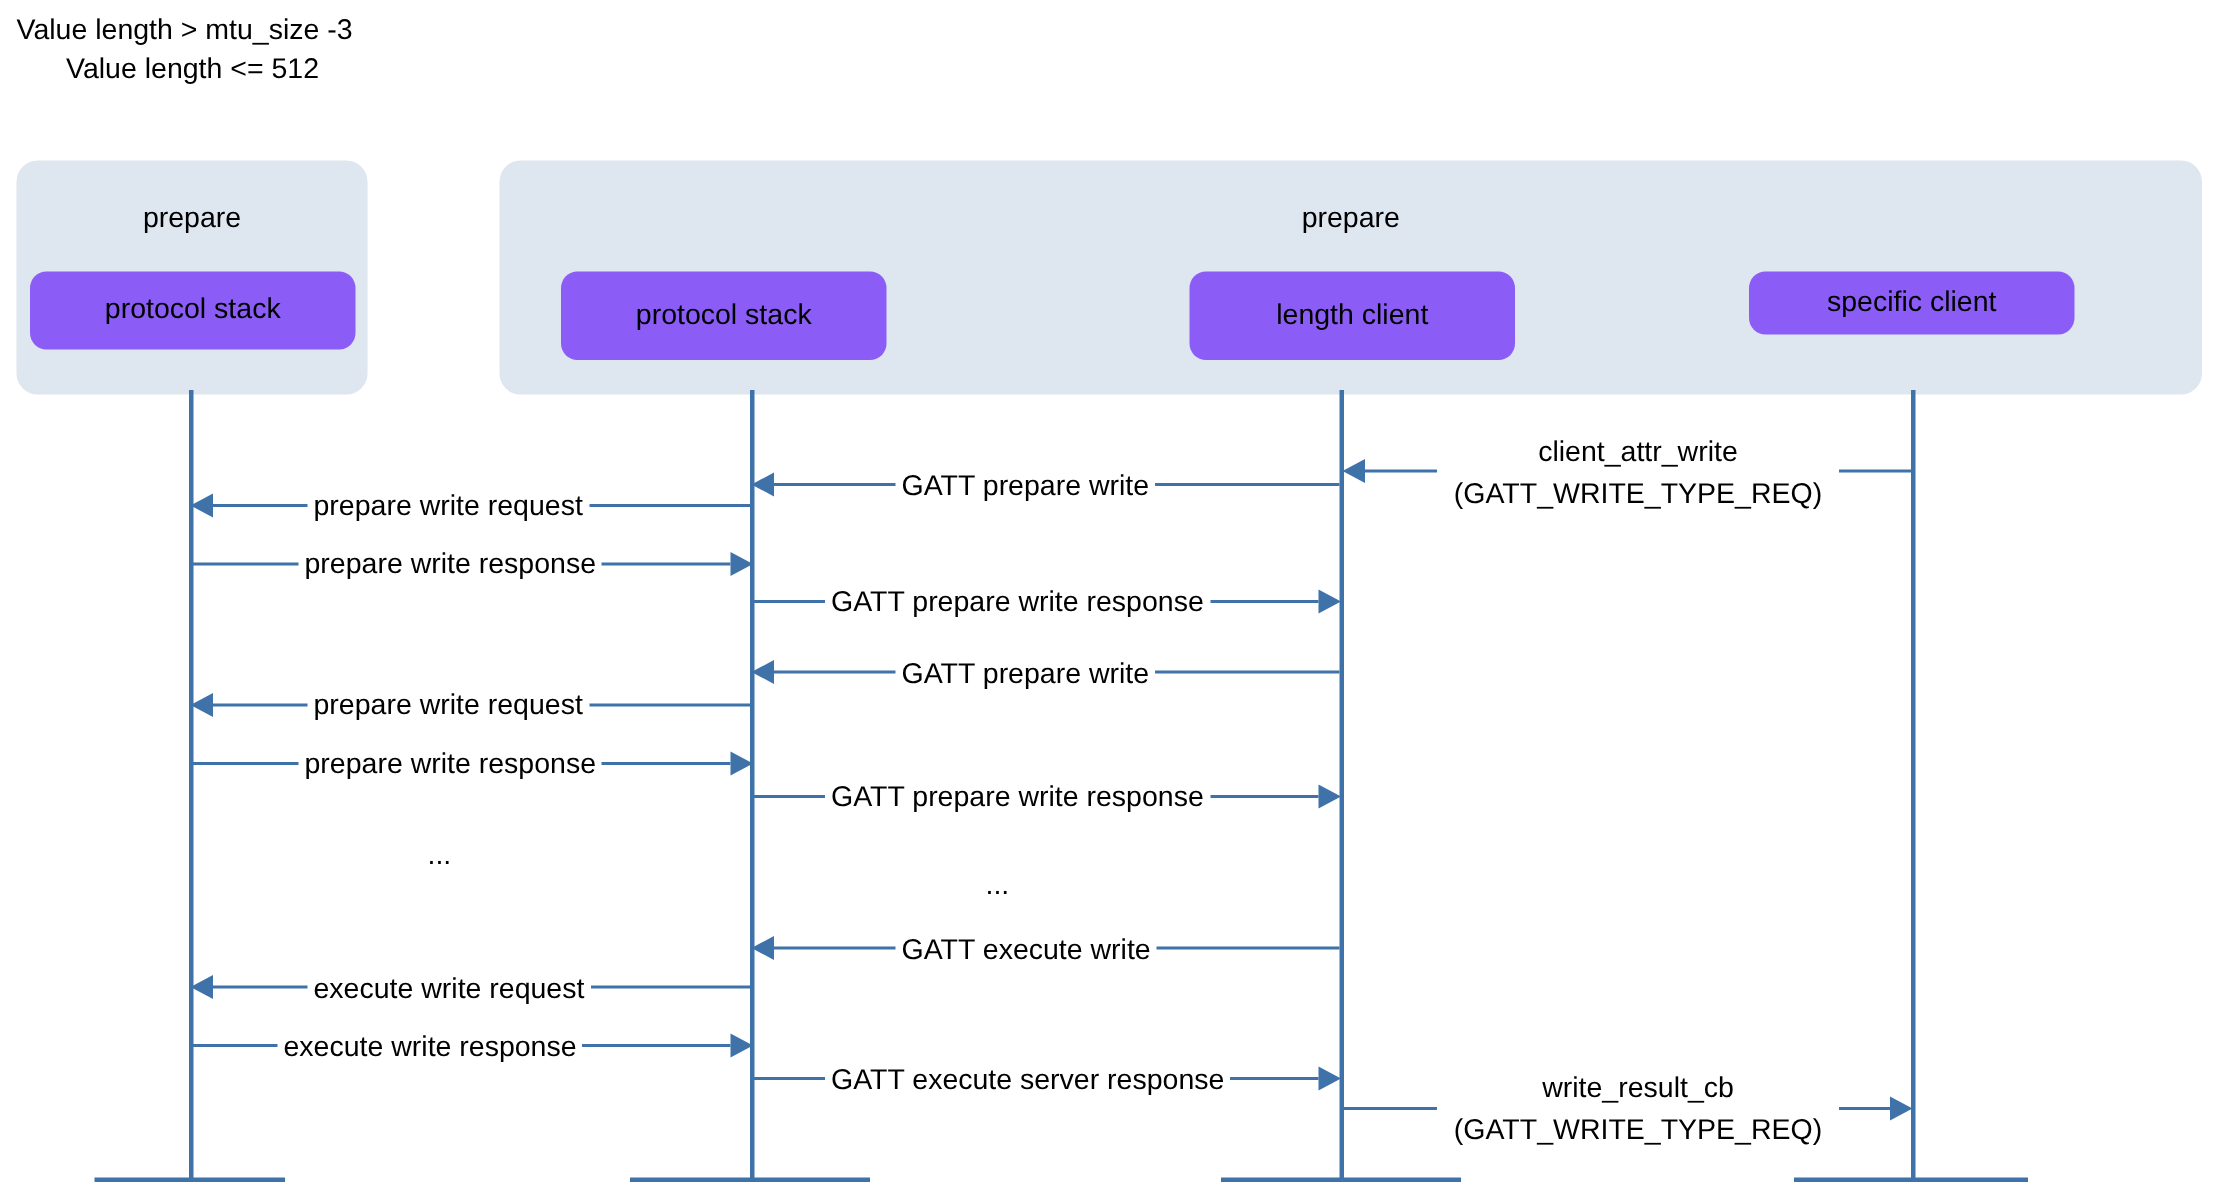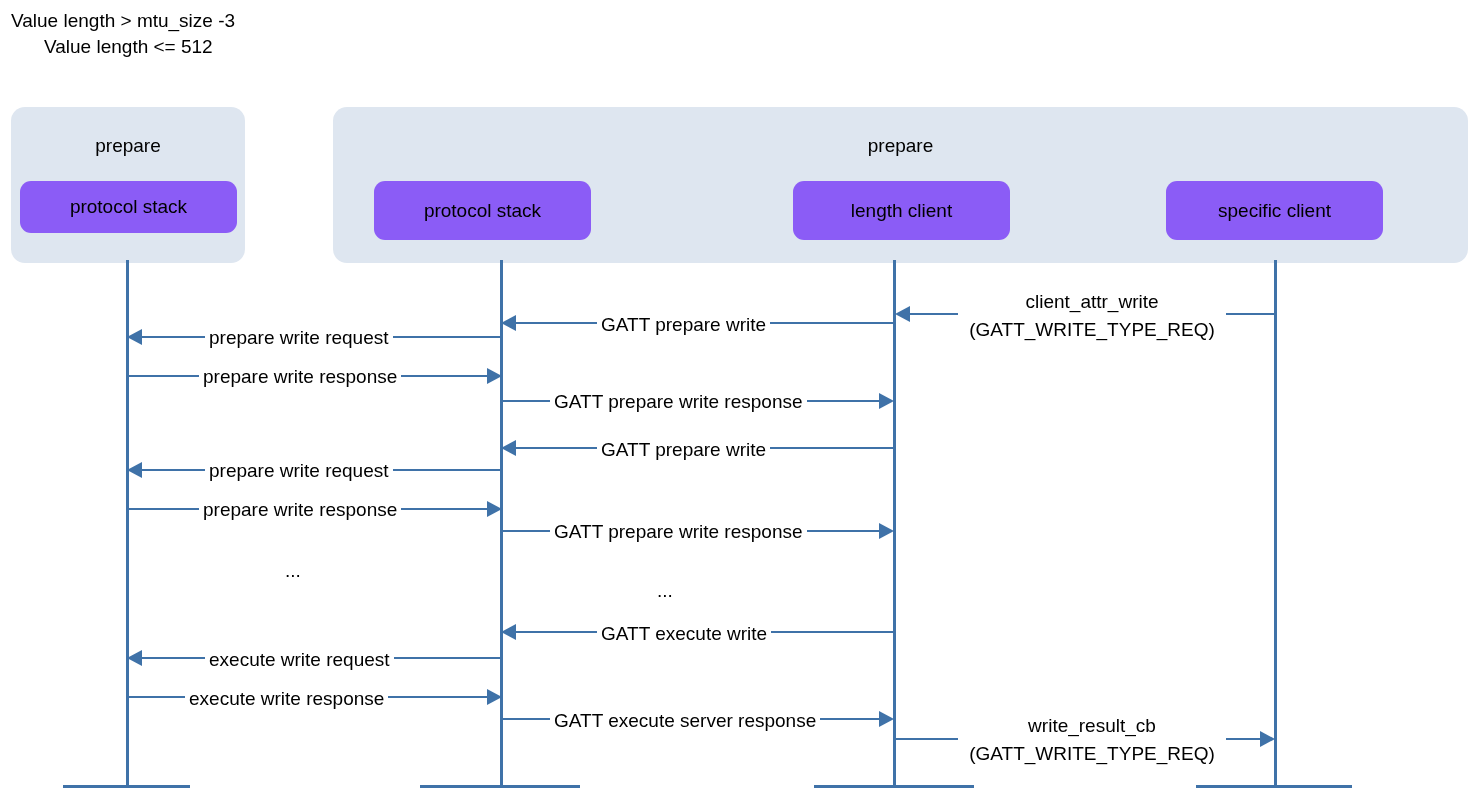--- a/index.html
+++ b/index.html
@@ -57,21 +57,21 @@
     display: flex;
     align-items: center;
     justify-content: center;
     font-size: 19px;
     white-space: nowrap;
     color: #000000;
   }
   #actor-server-stack  { left: 20px;   top: 181px; width: 217px; height: 52px; }
   #actor-client-stack  { left: 374px;  top: 181px; width: 217px; height: 59px; }
   #actor-profile-client{ left: 793px;  top: 181px; width: 217px; height: 59px; }
-  #actor-specific-client{left: 1166px; top: 181px; width: 217px; height: 59px; }
+  #actor-specific-client{left: 1166px; top: 181px; width: 217px; height: 42px; }
 
   .lifeline {
     position: absolute;
     width: 3px;
     background: #3f72a8;
   }
   .lifeline-foot {
     position: absolute;
     height: 3px;
     background: #3f72a8;

